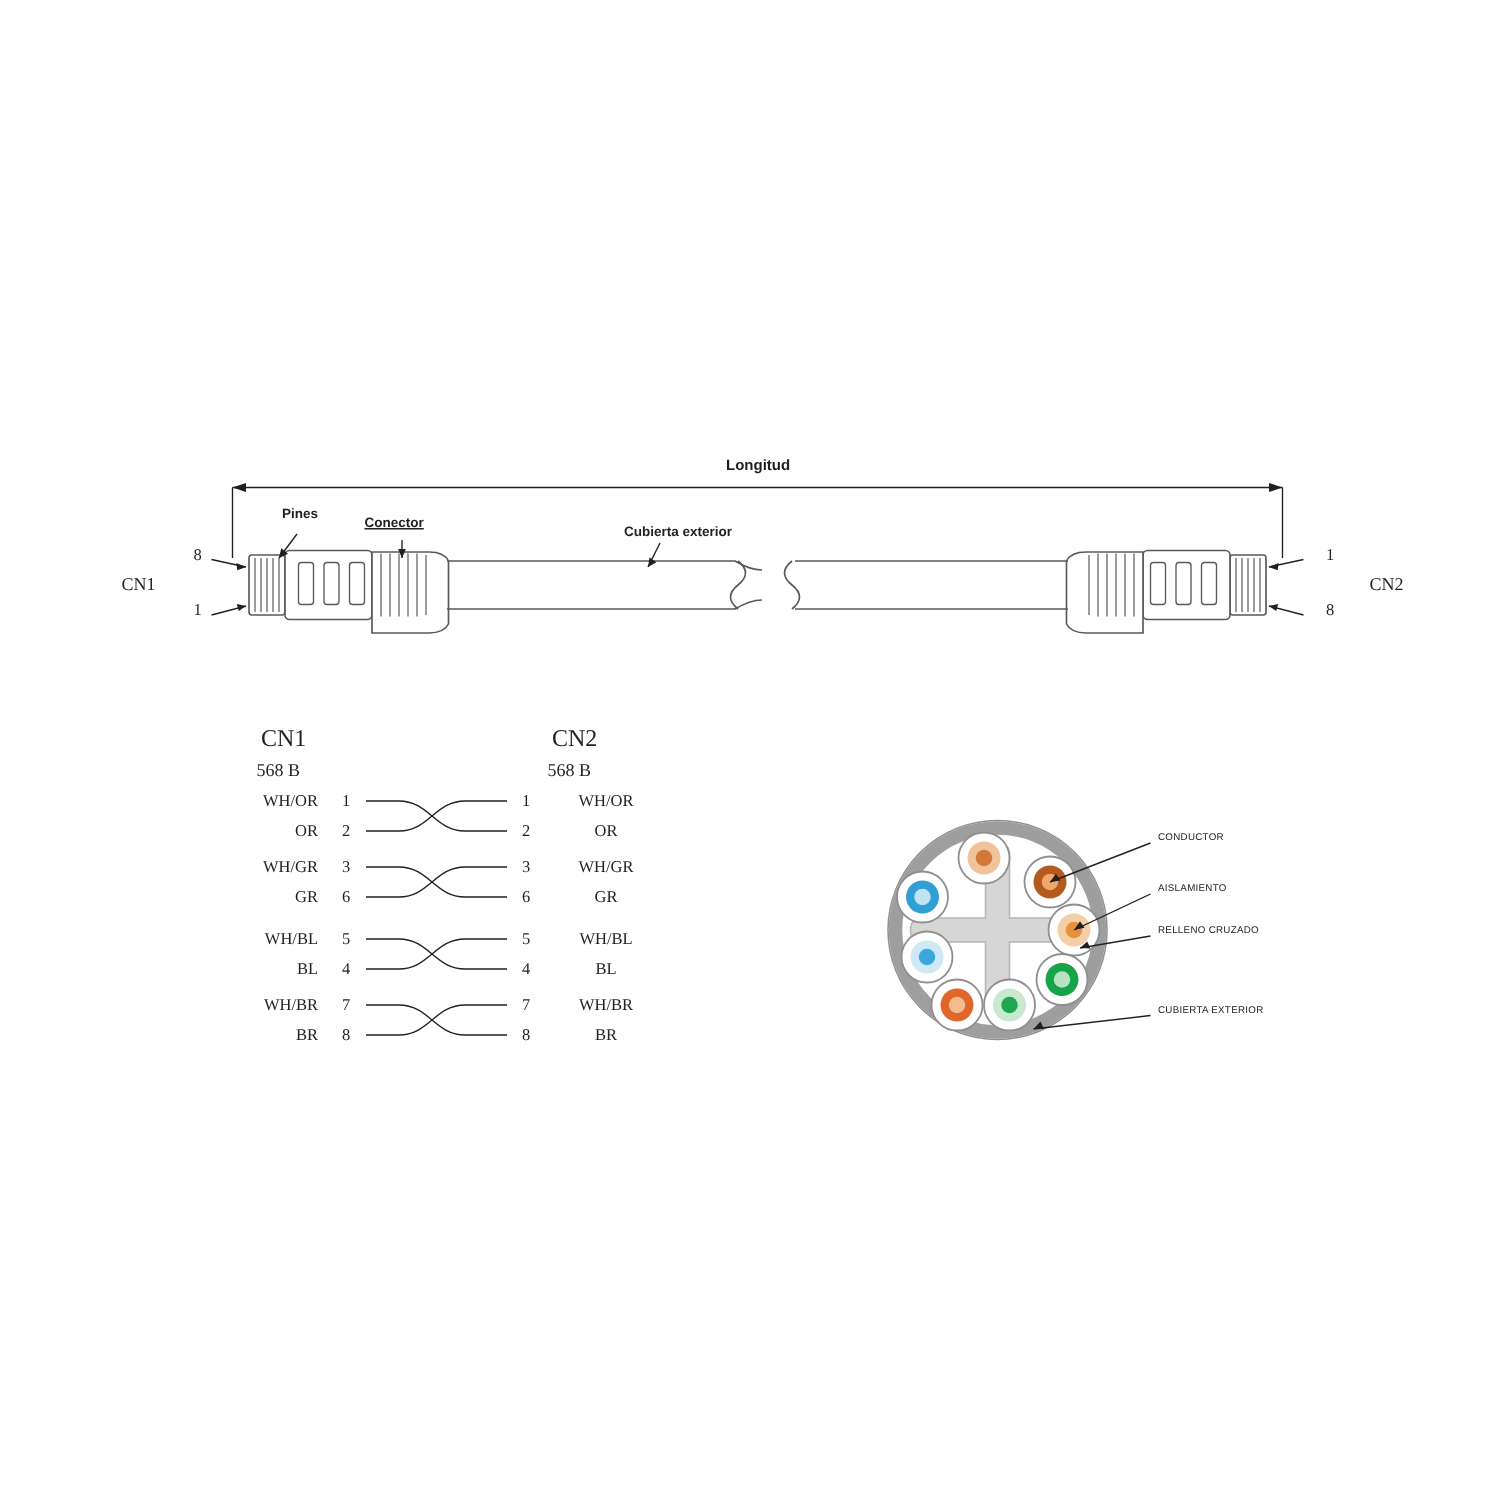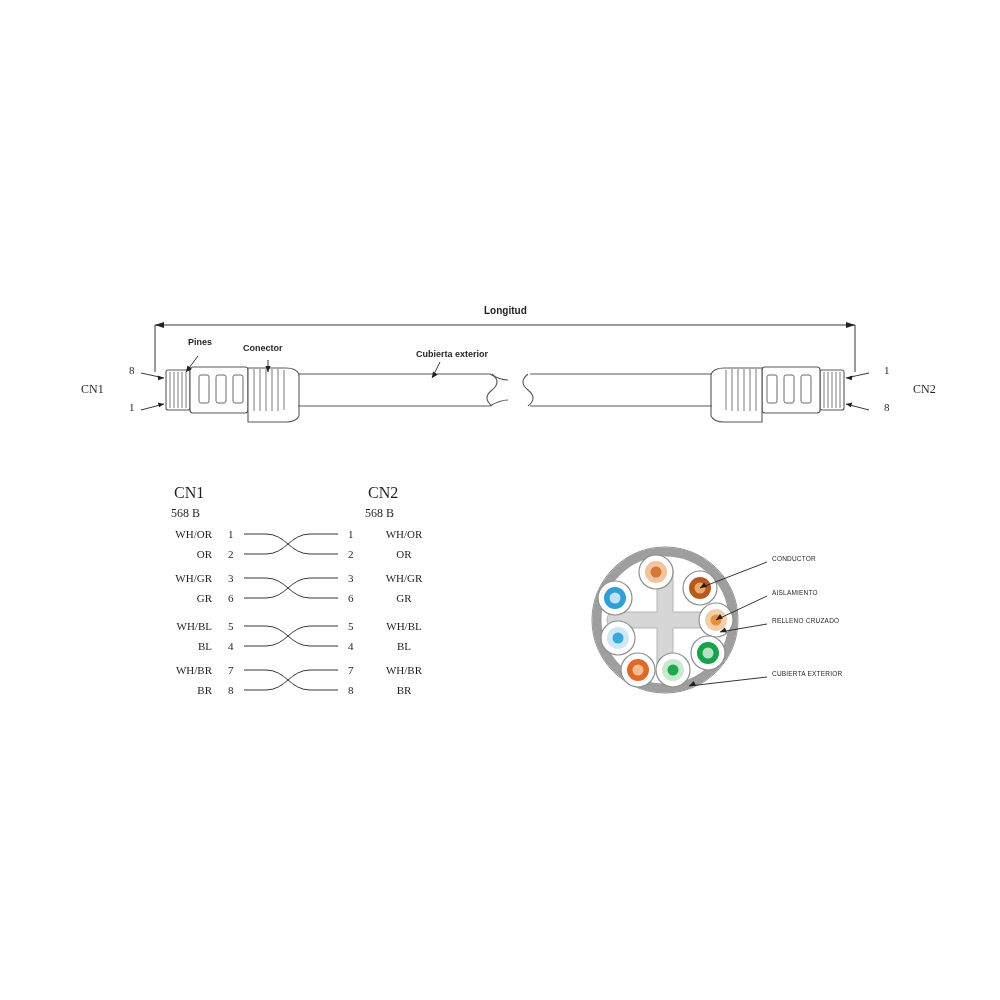--- a/index.html
+++ b/index.html
@@ -134,21 +134,21 @@
       <line x1="869" y1="373" x2="846" y2="378" class="stroke-thin"></line>
       <path d="M846,378 l6.4,-2.6 l-0.6,4.8 z" fill="#231f20"></path>
 
       <line x1="869" y1="410" x2="846" y2="404" class="stroke-thin"></line>
       <path d="M846,404 l6.2,-1.4 l-1.4,4.7 z" fill="#231f20"></path>
     </g>
   </svg>
 
   <div class="lbl bold" style="left:484px; top:306px; font-size:10px;">Longitud</div>
   <div class="lbl bold" style="left:188px; top:338px; font-size:9px;">Pines</div>
-  <div class="lbl bold" style="left:243px; top:344px; font-size:9px;">Conector</div>
+  <div class="lbl bold" style="left:243px; top:344px; font-size:9px;text-decoration:underline;">Conector</div>
   <div class="lbl bold" style="left:416px; top:350px; font-size:9px;">Cubierta exterior</div>
 
   <div class="lbl" style="left:81px; top:383px; font-size:12px;">CN1</div>
   <div class="lbl" style="left:913px; top:383px; font-size:12px;">CN2</div>
 
   <div class="lbl" style="left:129px; top:365px; font-size:11px;">8</div>
   <div class="lbl" style="left:129px; top:402px; font-size:11px;">1</div>
   <div class="lbl" style="left:884px; top:365px; font-size:11px;">1</div>
   <div class="lbl" style="left:884px; top:402px; font-size:11px;">8</div>
 

